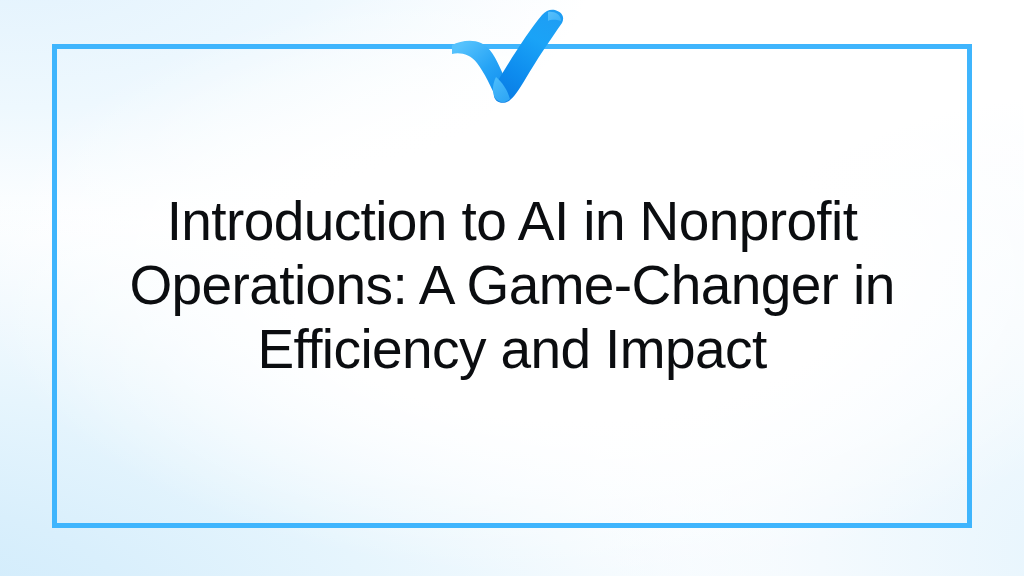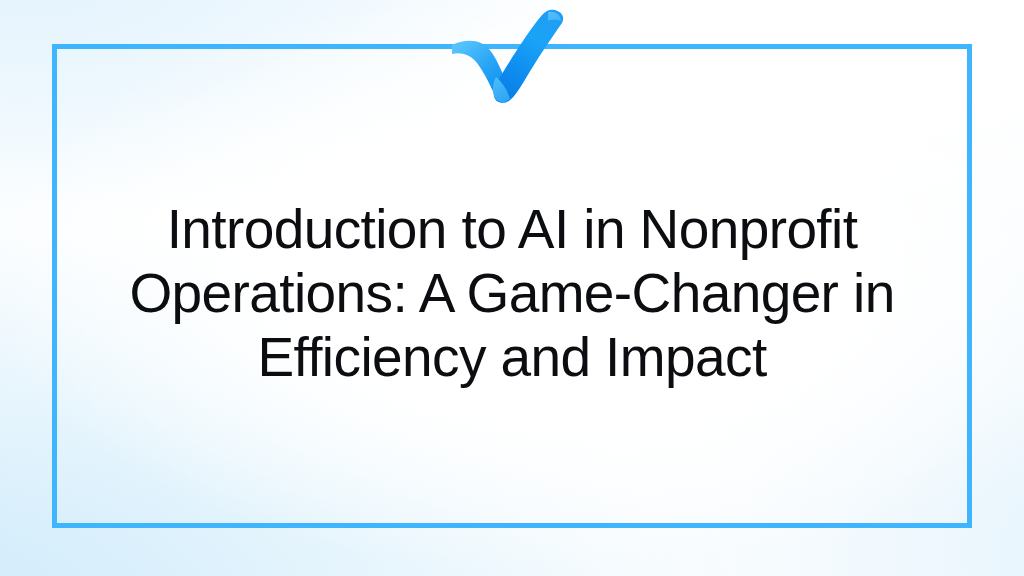--- a/index.html
+++ b/index.html
@@ -87,21 +87,21 @@
   .logo-mark svg {
     display: block;
     width: 120px;
     height: 104px;
   }
 
   
   .title-wrap {
     position: absolute;
     left: 52px;
-    top: 52px;
+    top: 44px;
     width: 920px;
     height: 484px;
     display: flex;
     align-items: center;
     justify-content: center;
     box-sizing: border-box;
     padding: 4px 40px;
   }
   .slide-title {
     margin: 0;

